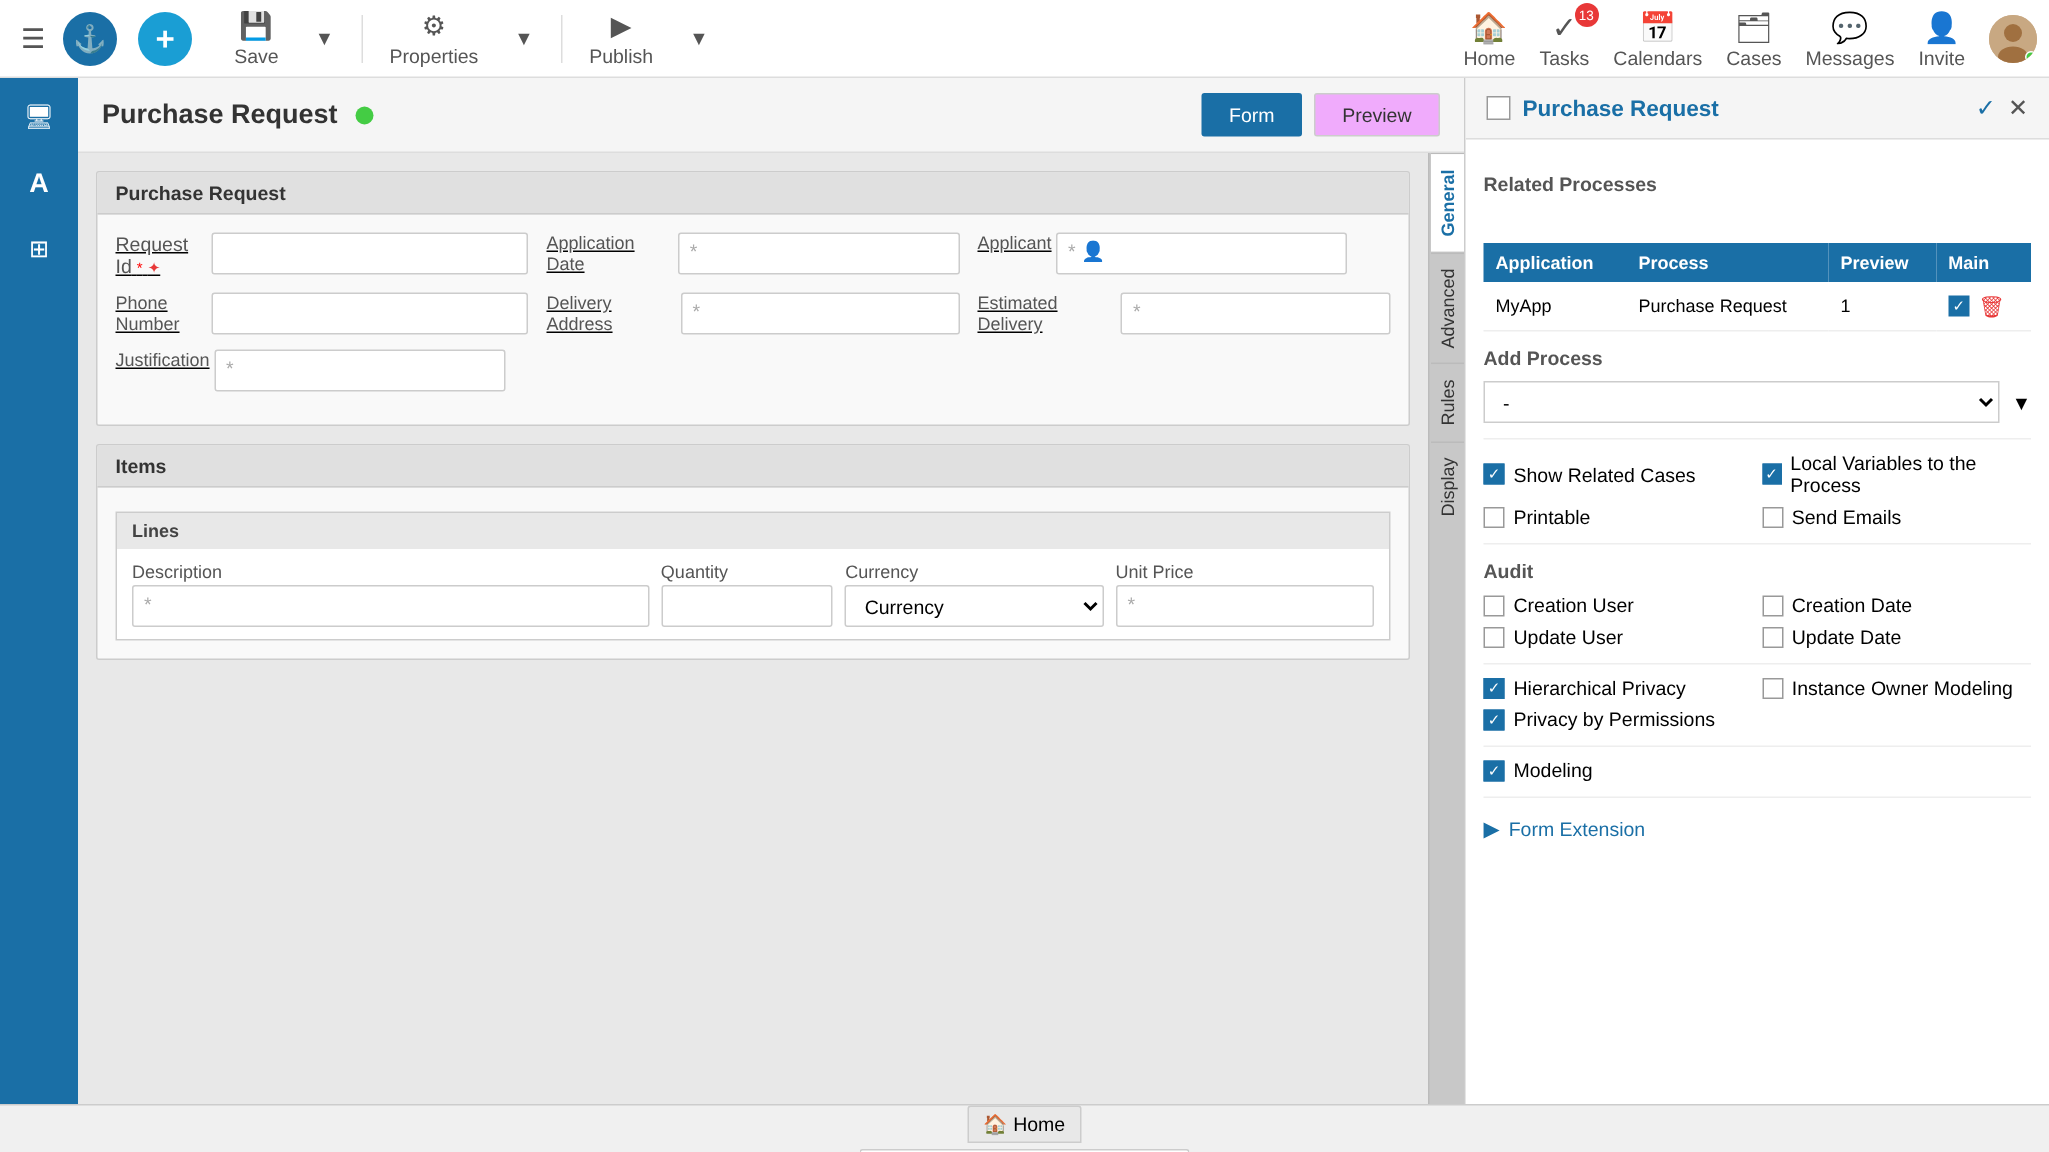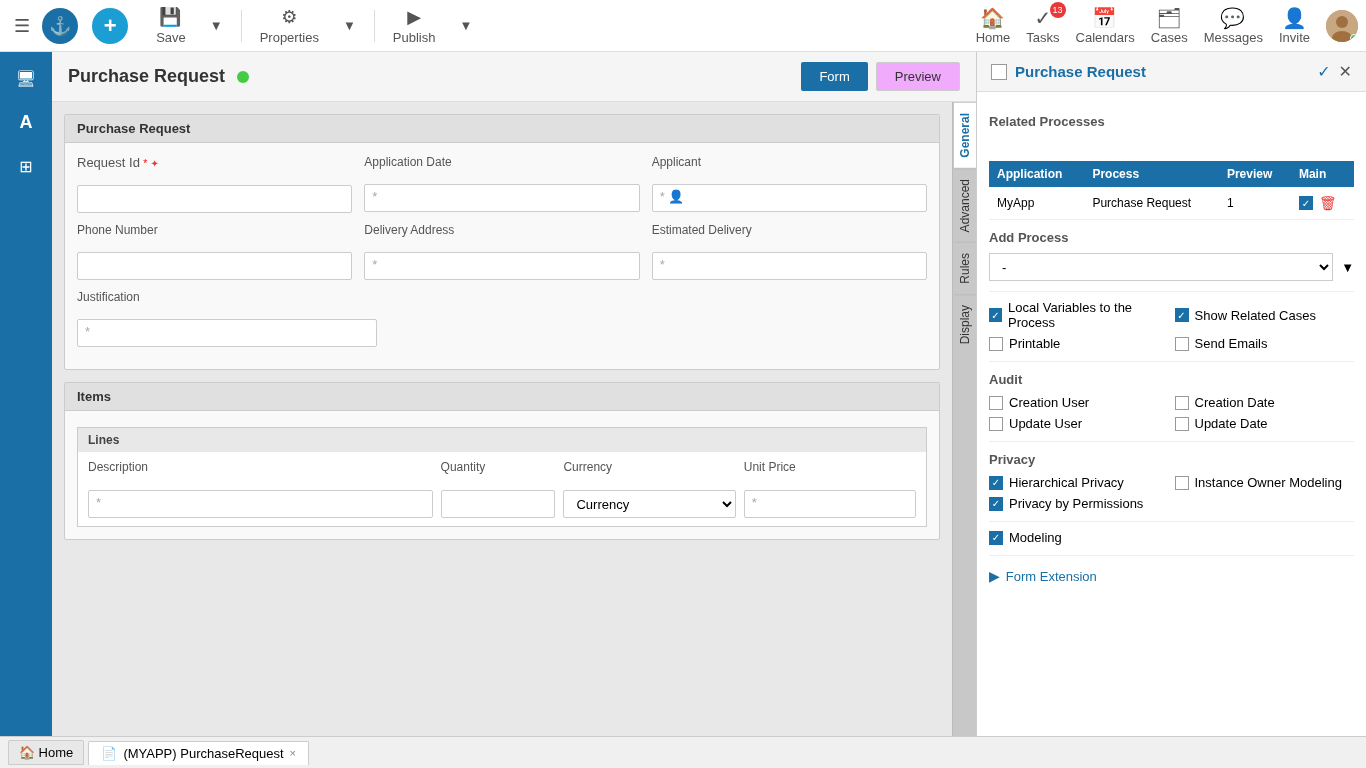--- a/index.html
+++ b/index.html
@@ -109,21 +109,21 @@
     }
     .form-section {
       background: #f9f9f9; border: 1px solid #ccc; border-radius: 2px; margin-bottom: 12px;
     }
     .form-section-header {
       background: #e0e0e0; padding: 6px 12px; font-weight: bold; color: #333;
       border-bottom: 1px solid #ccc;
     }
     .form-section-body { padding: 12px; }
     .form-row { display: flex; gap: 12px; margin-bottom: 10px; }
-    .form-field { display: flex; flex-direction: column; gap: 15px; flex: 1; }
+    .form-field { display: flex; flex-direction: row; gap: 3px; flex: 1; text-decoration: underline; }
     .form-field label { font-size: 12px; color: #555; }
     .form-input {
       border: 1px solid #ccc; background: white; padding: 4px 8px; height: 28px;
       border-radius: 2px; width: 100%;
     }
     .required-star { color: red; font-size: 10px; }
 
     
     .vert-tabs {
       width: 24px; background: #c8c8c8; display: flex; flex-direction: column;
@@ -201,21 +201,21 @@
       font-size: 13px; padding: 4px 0;
     }
     .form-ext-icon { font-size: 14px; }
 
     
     .section-divider { border: none; border-top: 1px solid #eee; margin: 8px 0; }
 
     
     .bottom-bar {
       height: 32px; background: #f0f0f0; border-top: 1px solid #ccc;
-      display: flex; align-items: center; padding: 0 8px; gap: 4px;
+      display: flex; align-items: center; padding: 0 8px; gap: 4px; flex-direction: column;
     }
     .bottom-tab {
       display: flex; align-items: center; gap: 6px; padding: 4px 12px;
       background: white; border: 1px solid #ccc; border-bottom: none;
       font-size: 12px; cursor: pointer; border-radius: 2px 2px 0 0;
     }
     .bottom-tab-home {
       background: #e8e8e8; padding: 4px 10px; border: 1px solid #ccc;
       font-size: 12px; cursor: pointer; border-radius: 2px 2px 0 0;
     }
@@ -224,21 +224,21 @@
     
     .lines-section {
       border: 1px solid #ccc; background: white; margin-top: 4px;
     }
     .lines-header {
       background: #e8e8e8; padding: 5px 10px; font-weight: bold; color: #444;
       font-size: 12px;
     }
     .lines-body { padding: 8px 10px; }
     .lines-row { display: flex; gap: 8px; align-items: flex-end; }
-    .lines-field { display: flex; flex-direction: column; gap: 16px; }
+    .lines-field { display: flex; flex-direction: column; gap: 2px; }
     .lines-field label { font-size: 12px; color: #555; }
     .lines-desc { flex: 3; }
     .lines-qty { flex: 1; }
     .lines-curr { flex: 1.5; }
     .lines-price { flex: 1.5; }
     select.form-input { cursor: pointer; }
   </style>
 </head>
 <body>
 
@@ -484,25 +484,25 @@
           <option>-</option>
         </select>
         <span>▼</span>
       </div>
 
       <hr class="section-divider">
 
       <div class="checkbox-grid">
         <div class="checkbox-item">
           <div class="cb checked"></div>
+          <span>Show Related Cases</span>
+        </div>
+        <div class="checkbox-item">
+          <div class="cb checked"></div>
           <span>Local Variables to the Process</span>
-        </div>
-        <div class="checkbox-item">
-          <div class="cb checked"></div>
-          <span>Show Related Cases</span>
         </div>
         <div class="checkbox-item">
           <div class="cb"></div>
           <span>Printable</span>
         </div>
         <div class="checkbox-item">
           <div class="cb"></div>
           <span>Send Emails</span>
         </div>
       </div>
@@ -524,21 +524,20 @@
           <span>Update User</span>
         </div>
         <div class="checkbox-item">
           <div class="cb"></div>
           <span>Update Date</span>
         </div>
       </div>
 
       <hr class="section-divider">
 
-      <div class="section-label">Privacy</div>
       <div class="privacy-grid">
         <div class="checkbox-item">
           <div class="cb checked"></div>
           <span>Hierarchical Privacy</span>
         </div>
         <div class="checkbox-item">
           <div class="cb"></div>
           <span>Instance Owner Modeling</span>
         </div>
         <div class="checkbox-item">

